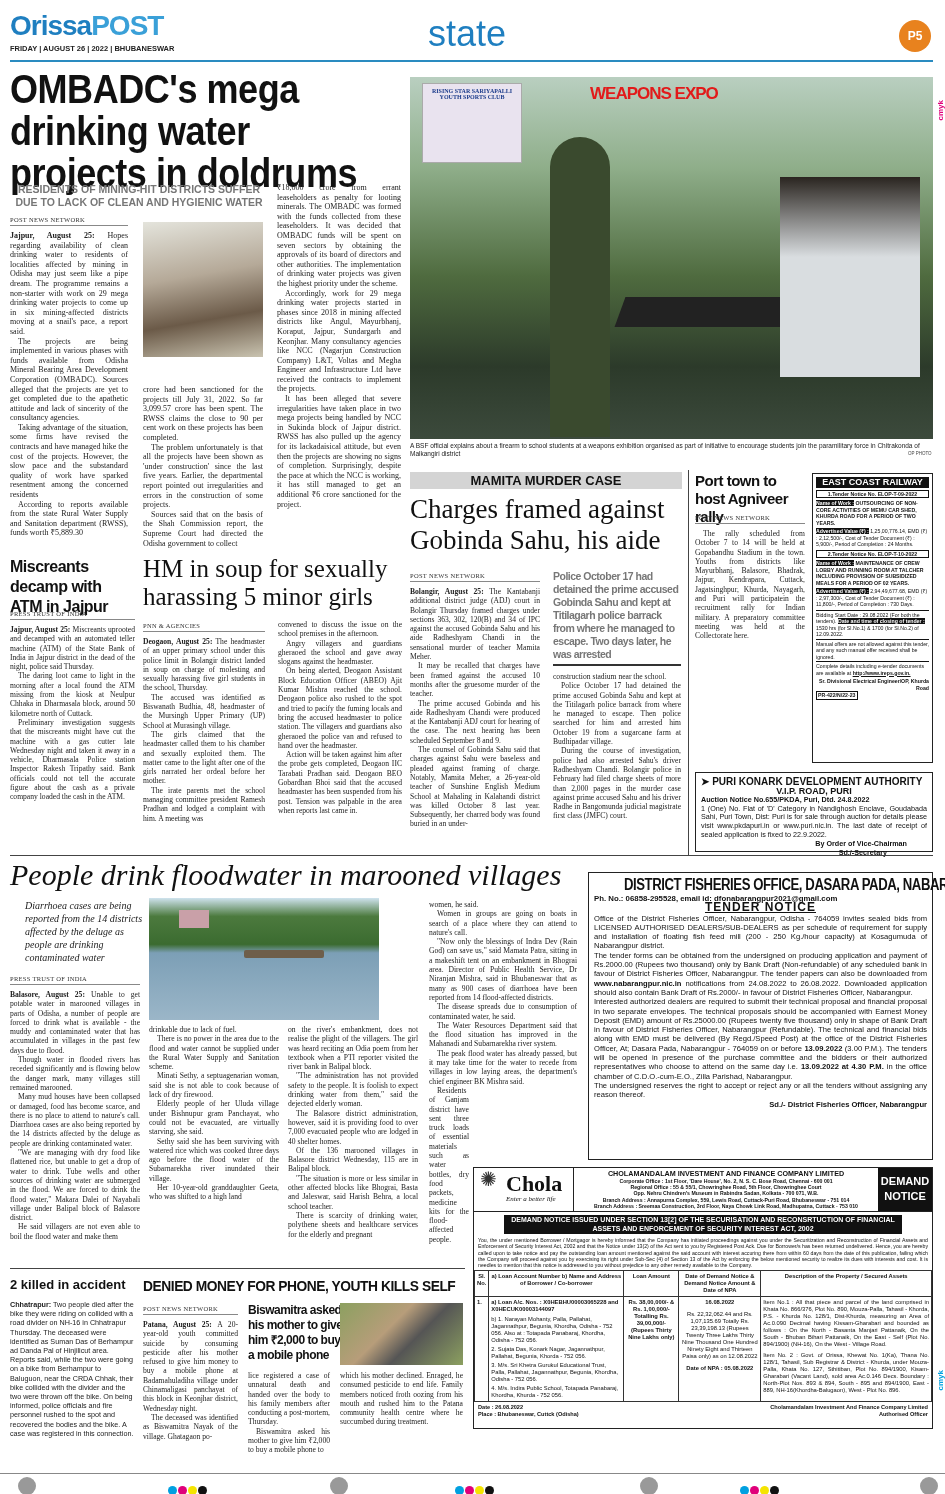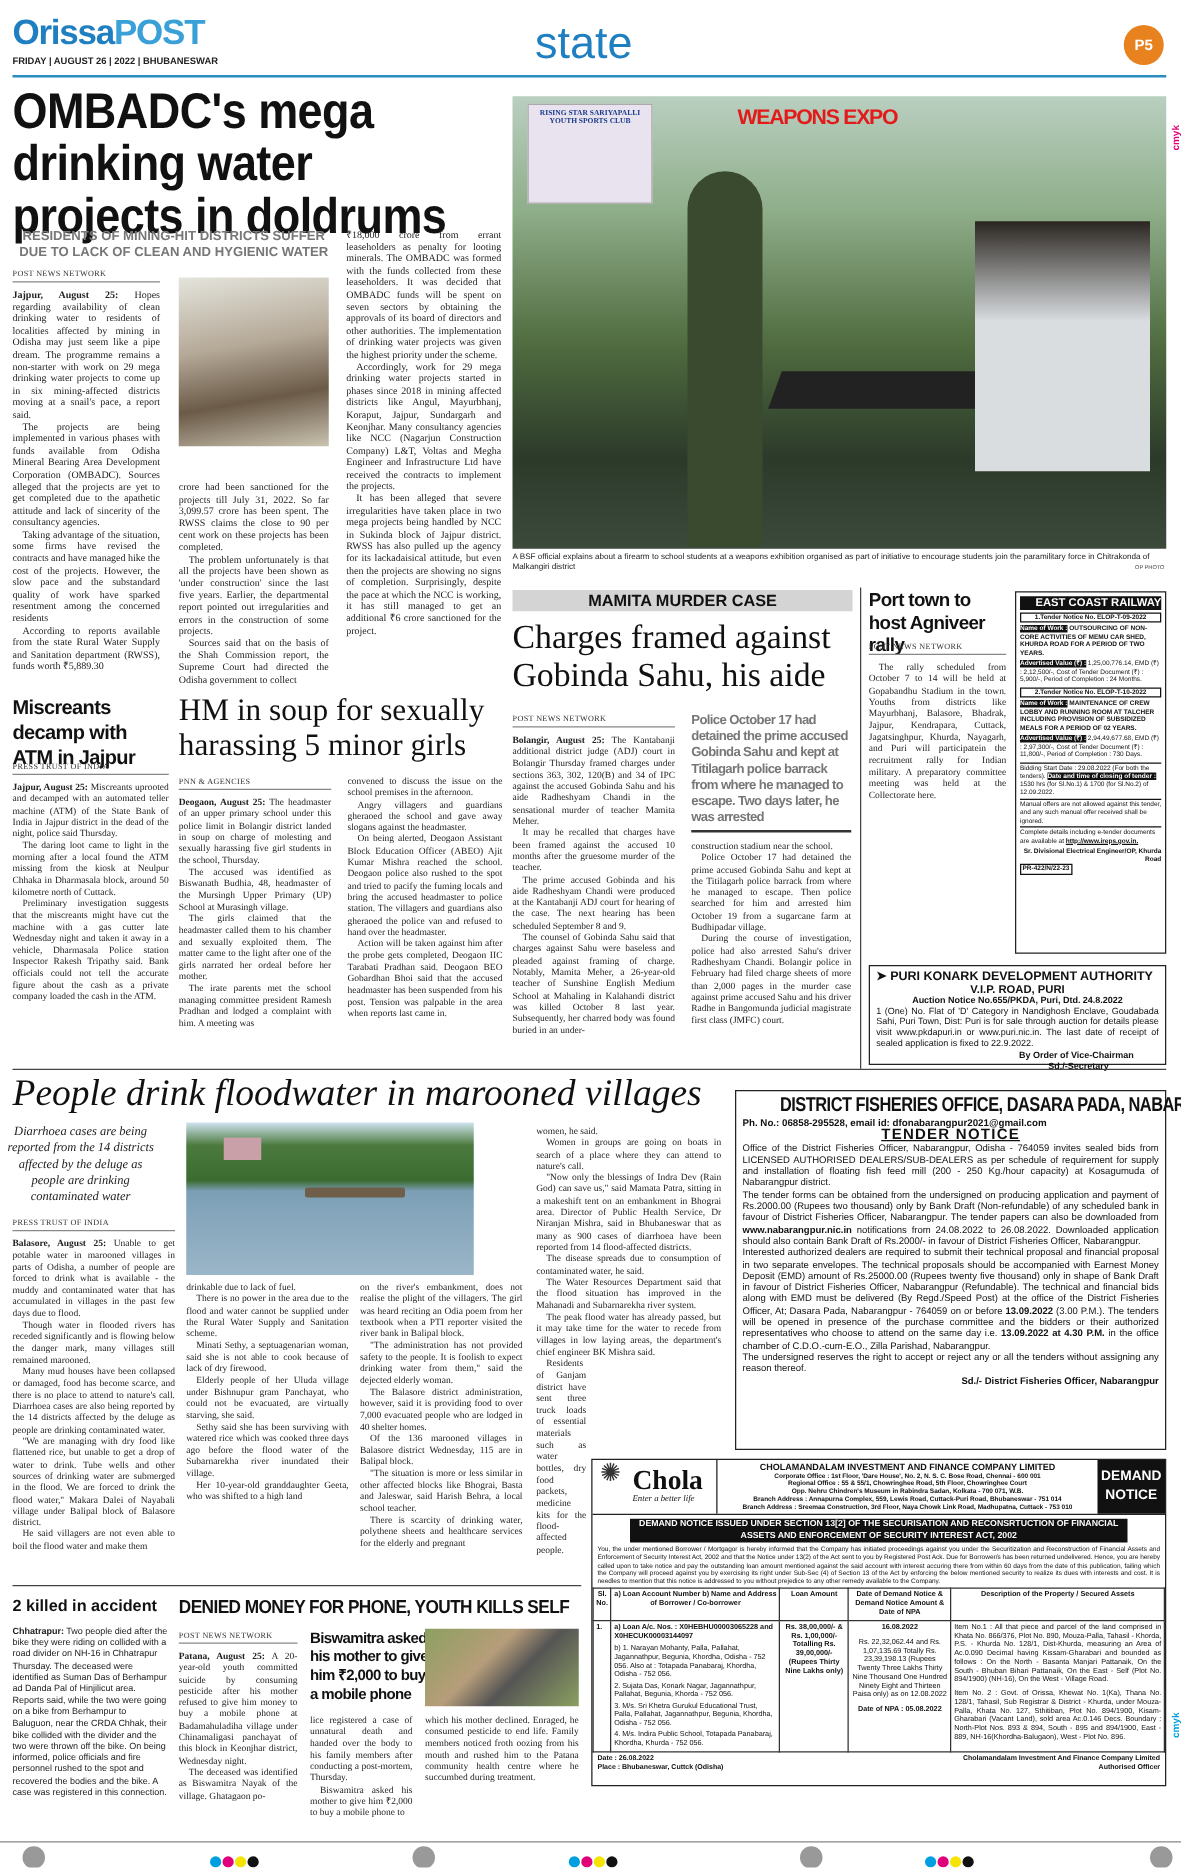--- a/index.html
+++ b/index.html
@@ -89,38 +89,38 @@
 <div class="abs" style="left:688px;top:470px;width:1px;height:385px;background:#444"></div>
 <div class="abs cond" style="left:695px;top:472px;width:110px;font-size:15px;line-height:18px">Port town to host Agniveer rally</div>
 <div class="abs" style="left:695px;top:514px;width:110px">
   <div class="byline">POST NEWS NETWORK</div>
   <div class="body-text" style="font-size:7.6px;line-height:9.3px">
     <p>The rally scheduled from October 7 to 14 will be held at Gopabandhu Stadium in the town. Youths from districts like Mayurbhanj, Balasore, Bhadrak, Jajpur, Kendrapara, Cuttack, Jagatsinghpur, Khurda, Nayagarh, and Puri will participatein the recruitment rally for Indian military. A preparatory committee meeting was held at the Collectorate here.</p>
   </div>
 </div>
 
 <div class="abs adbox adtext" style="left:812px;top:473px;width:121px;height:290px;padding:3px;font-size:5.2px;line-height:6.5px">
-  <div class="blk sans" style="font-size:9px;text-align:right;padding:2px 0;margin-bottom:2px">EAST COAST RAILWAY</div>
+  <div class="blk sans" style="font-size:9px;text-align:center;padding:2px 0;margin-bottom:2px">EAST COAST RAILWAY</div>
   <div style="font-weight:bold;border:1px solid #111;text-align:center;margin-bottom:2px">1.Tender Notice No. ELOP-T-09-2022</div>
   <div style="margin-bottom:2px"><span class="blk">Name of Work :</span> <b>OUTSOURCING OF NON-CORE ACTIVITIES OF MEMU CAR SHED, KHURDA ROAD FOR A PERIOD OF TWO YEARS.</b></div>
   <div style="margin-bottom:2px"><span class="blk">Advertised Value (₹) :</span> <span>1,25,00,776.14, EMD (₹) : 2,12,500/-, Cost of Tender Document (₹) : 5,900/-, Period of Completion : 24 Months.</span></div>
   <div style="font-weight:bold;border:1px solid #111;text-align:center;margin-bottom:2px">2.Tender Notice No. ELOP-T-10-2022</div>
   <div style="margin-bottom:2px"><span class="blk">Name of Work :</span> <b>MAINTENANCE OF CREW LOBBY AND RUNNING ROOM AT TALCHER INCLUDING PROVISION OF SUBSIDIZED MEALS FOR A PERIOD OF 02 YEARS.</b></div>
   <div style="margin-bottom:2px"><span class="blk">Advertised Value (₹) :</span> <span>2,94,49,677.68, EMD (₹) : 2,97,300/-, Cost of Tender Document (₹) : 11,800/-, Period of Completion : 730 Days.</span></div>
   <div style="border-top:1px solid #111;padding-top:1px"><span>Bidding Start Date : 29.08.2022 (For both the tenders).</span> <span class="blk">Date and time of closing of tender :</span> <span>1530 hrs (for Sl.No.1) &amp; 1700 (for Sl.No.2) of 12.09.2022.</span></div>
   <div style="border-top:1px solid #111;padding-top:1px;margin-top:1px">Manual offers are not allowed against this tender, and any such manual offer received shall be ignored.</div>
   <div style="border-top:1px solid #111;padding-top:1px;margin-top:1px"><span>Complete details including e-tender documents are available at</span> <b style="text-decoration:underline">http://www.ireps.gov.in.</b></div>
   <div style="text-align:right;font-weight:bold;margin-top:2px">Sr. Divisional Electrical Engineer/OP, Khurda Road</div>
   <div style="border:1px solid #111;display:inline-block;font-weight:bold;padding:0 1px">PR-422/N/22-23</div>
 </div>
 
 <div class="abs adbox adtext" style="left:695px;top:772px;width:238px;height:80px;padding:3px 5px;font-size:7.2px;line-height:8.8px">
   <div style="font-weight:bold;font-size:10px;line-height:11px" class="sans"><span style="font-size:10px">➤</span> <span>PURI KONARK DEVELOPMENT AUTHORITY</span></div>
   <div style="text-align:center;font-weight:bold;font-size:9px">V.I.P. ROAD, PURI</div>
-  <div style="text-align:center;font-weight:bold">Auction Notice No.655/PKDA, Puri, Dtd. 24.8.2022</div>
+  <div style="text-align:left;font-weight:bold">Auction Notice No.655/PKDA, Puri, Dtd. 24.8.2022</div>
   <div style="text-align:justify">1 (One) No. Flat of 'D' Category in Nandighosh Enclave, Goudabada Sahi, Puri Town, Dist: Puri is for sale through auction for details please visit www.pkdapuri.in or www.puri.nic.in. The last date of receipt of sealed application is fixed to 22.9.2022.</div>
   <div style="text-align:right;font-weight:bold;padding-right:20px">By Order of Vice-Chairman</div>
   <div style="text-align:right;font-weight:bold;padding-right:40px">Sd./-Secretary</div>
 </div>
 
 <div class="abs cond" style="left:10px;top:557px;width:125px;font-size:16px;line-height:20px">Miscreants decamp with ATM in Jajpur</div>
 <div class="abs" style="left:10px;top:610px;width:125px">
   <div class="byline">PRESS TRUST OF INDIA</div>
   <div class="body-text" style="font-size:7.6px;line-height:9.3px">
     <p class="first"><span class="dateline">Jajpur, August 25:</span> <span>Miscreants uprooted and decamped with an automated teller machine (ATM) of the State Bank of India in Jajpur district in the dead of the night, police said Thursday.</span></p>
@@ -142,21 +142,21 @@
 <div class="abs body-text" style="left:278px;top:620px;width:124px;font-size:7.6px;line-height:9.3px">
   <p class="first">convened to discuss the issue on the school premises in the afternoon.</p>
   <p>Angry villagers and guardians gheraoed the school and gave away slogans against the headmaster.</p>
   <p>On being alerted, Deogaon Assistant Block Education Officer (ABEO) Ajit Kumar Mishra reached the school. Deogaon police also rushed to the spot and tried to pacify the fuming locals and bring the accused headmaster to police station. The villagers and guardians also gheraoed the police van and refused to hand over the headmaster.</p>
   <p>Action will be taken against him after the probe gets completed, Deogaon IIC Tarabati Pradhan said. Deogaon BEO Gobardhan Bhoi said that the accused headmaster has been suspended from his post. Tension was palpable in the area when reports last came in.</p>
 </div>
 
 <div class="abs" style="left:10px;top:855px;width:923px;height:1px;background:#444"></div>
 
 <div class="abs serif" style="left:10px;top:857px;width:570px;font-size:30px;line-height:36px;font-style:italic;color:#111">People drink floodwater in marooned villages</div>
-<div class="abs serif" style="left:2px;top:899px;width:125px;font-size:10px;line-height:13px;font-style:italic;text-align:center;color:#222">Diarrhoea cases are being reported from the 14 districts affected by the deluge as people are drinking contaminated water</div>
+<div class="abs serif" style="left:25px;top:899px;width:125px;font-size:10px;line-height:13px;font-style:italic;color:#222">Diarrhoea cases are being reported from the 14 districts affected by the deluge as people are drinking contaminated water</div>
 <div class="abs" style="left:149px;top:898px;width:230px;height:122px;background:linear-gradient(180deg,#cfe3ee 0%,#4c7a3e 15%,#3b6b30 38%,#7c9fb6 45%,#9bb6c8 100%)">
   <div class="abs" style="left:95px;top:52px;width:80px;height:8px;background:#6e5e4a;border-radius:2px"></div>
   <div class="abs" style="left:30px;top:12px;width:30px;height:18px;background:#c9a0a8"></div>
 </div>
 <div class="abs" style="left:10px;top:975px;width:130px">
   <div class="byline">PRESS TRUST OF INDIA</div>
   <div class="body-text" style="font-size:7.6px;line-height:9.3px">
     <p class="first"><span class="dateline">Balasore, August 25:</span> <span>Unable to get potable water in marooned villages in parts of Odisha, a number of people are forced to drink what is available - the muddy and contaminated water that has accumulated in villages in the past few days due to flood.</span></p>
     <p>Though water in flooded rivers has receded significantly and is flowing below the danger mark, many villages still remained marooned.</p>
     <p>Many mud houses have been collapsed or damaged, food has become scarce, and there is no place to attend to nature's call. Diarrhoea cases are also being reported by the 14 districts affected by the deluge as people are drinking contaminated water.</p>

